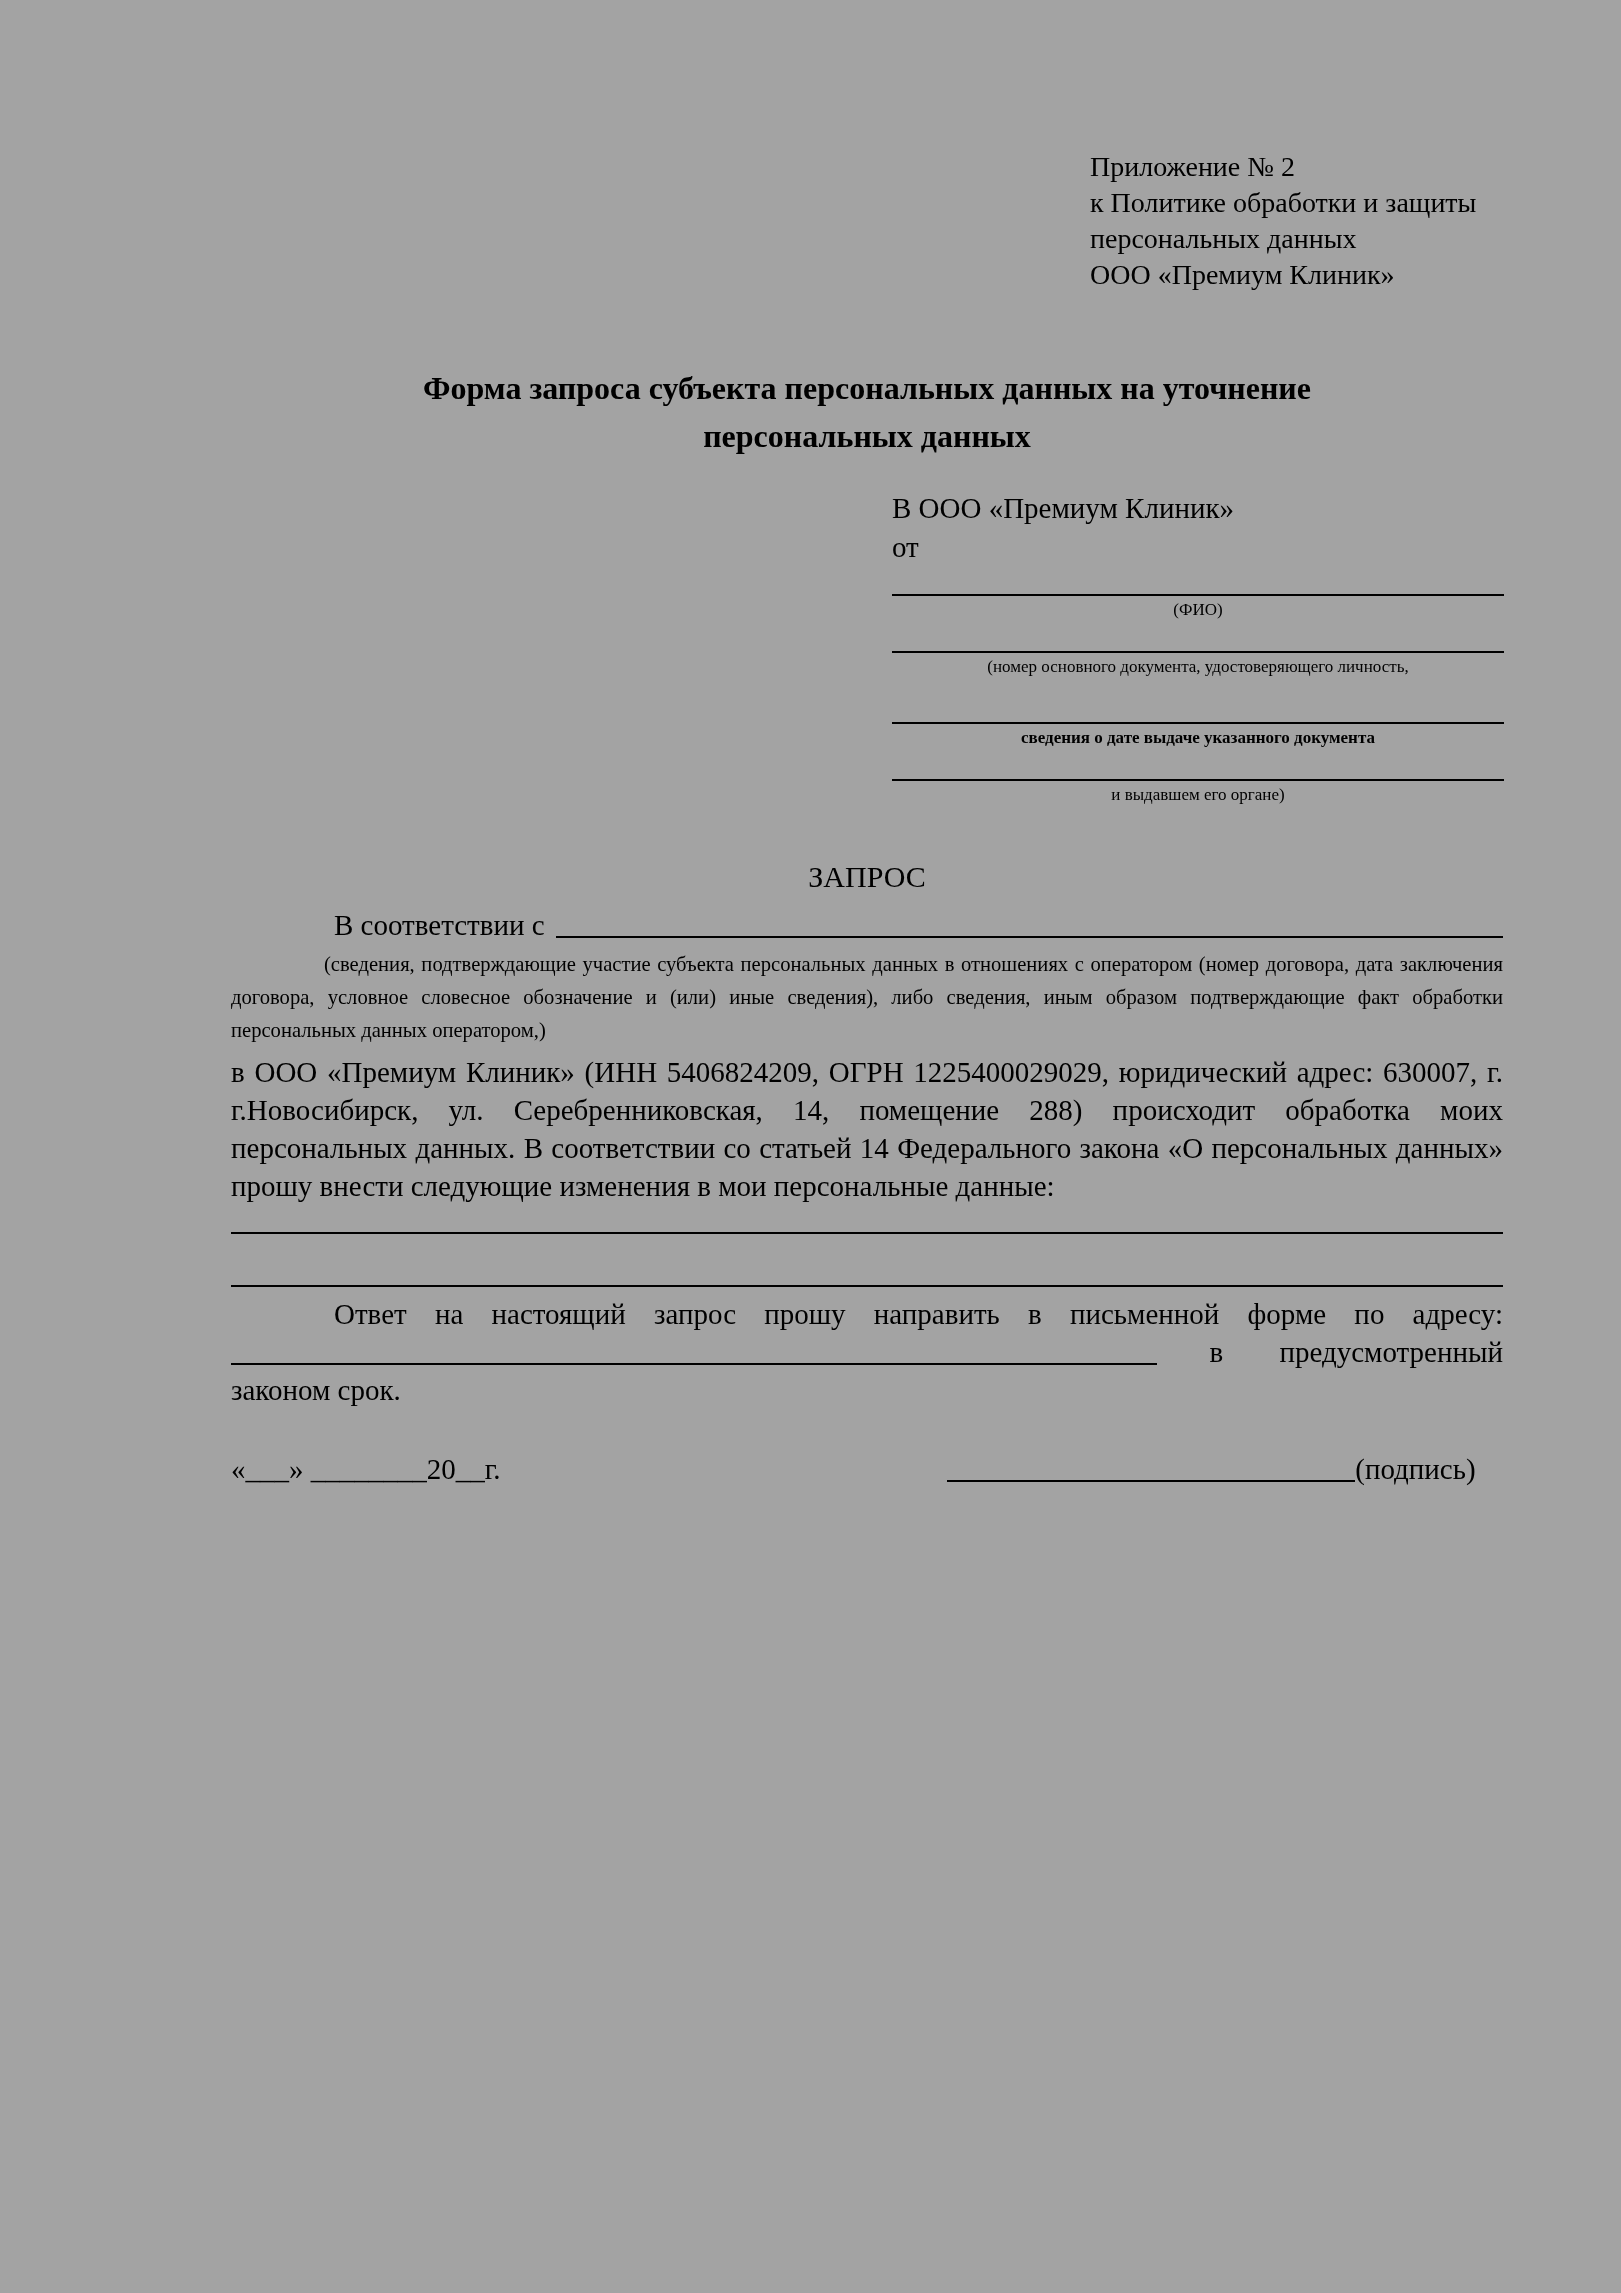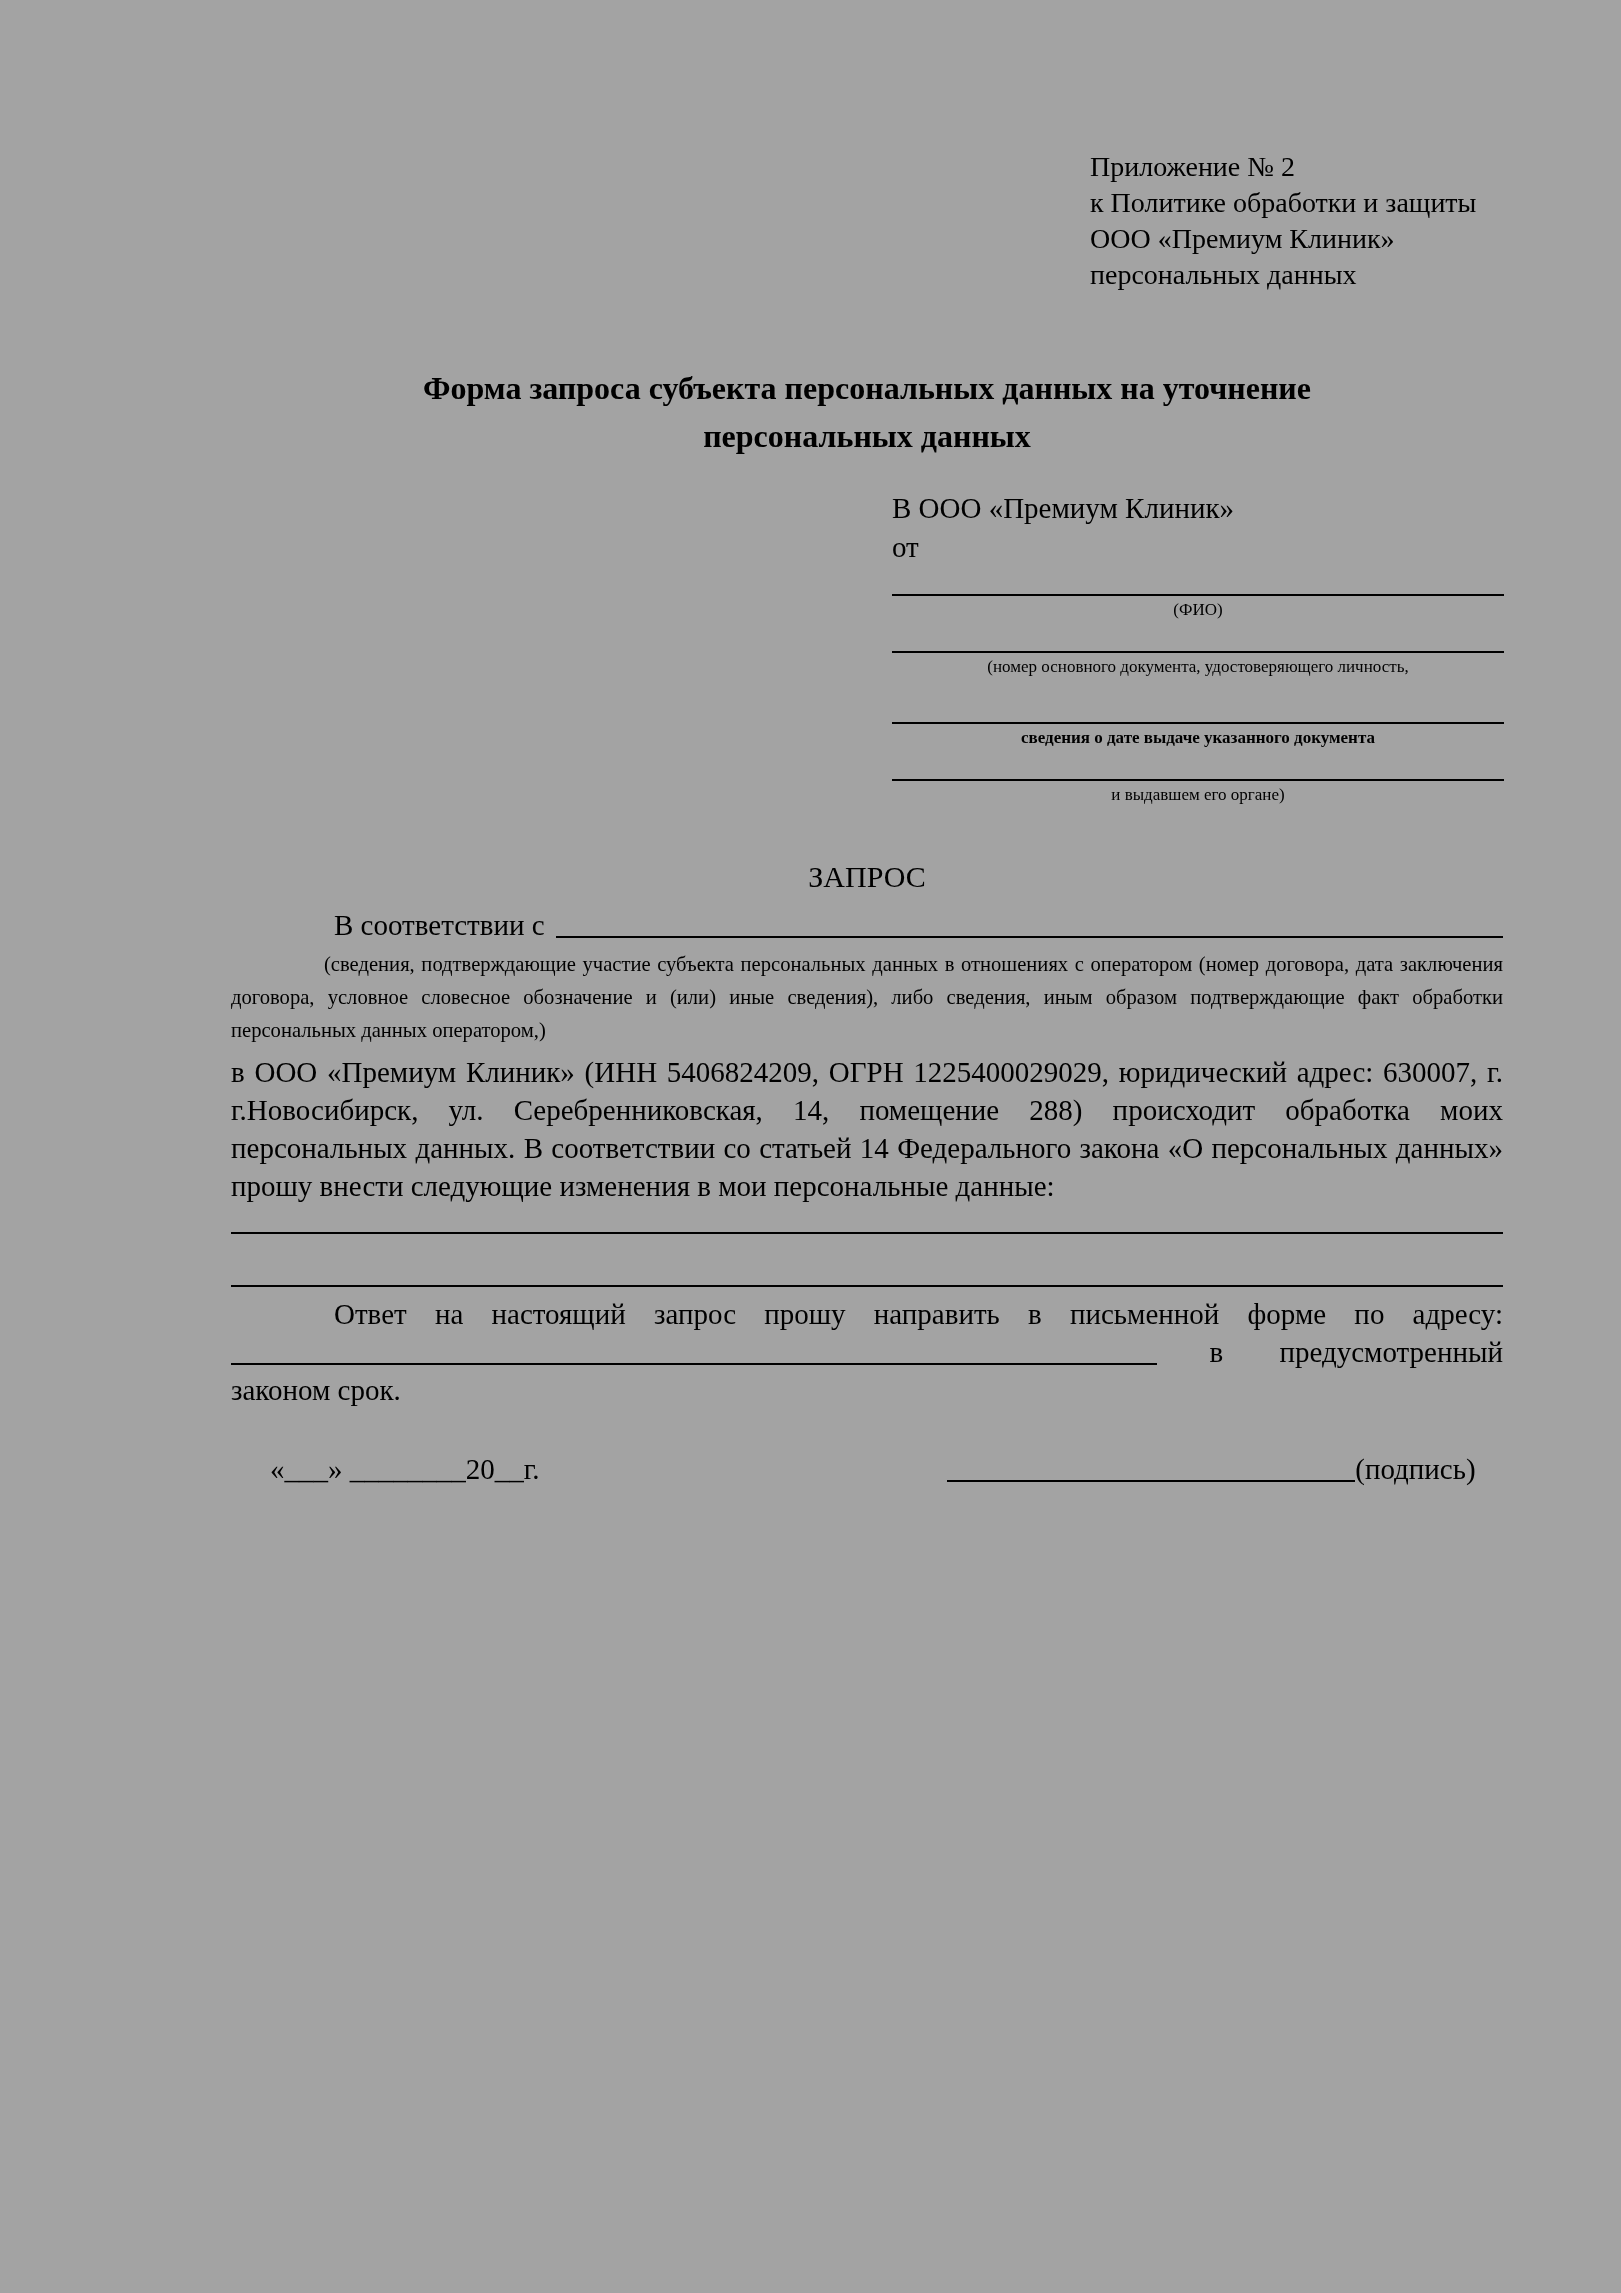--- a/index.html
+++ b/index.html
@@ -145,21 +145,20 @@
     line-height: 38px;
   }
 
   
   .footer-row {
     margin-top: 41px;
     display: flex;
     align-items: center;
     font-size: 29px;
     line-height: 38px;
-    margin-left: 39px;
   }
   .date-blank { white-space: nowrap; }
   .sig-group {
     margin-left: auto;
     margin-right: 27.4px;
     display: flex;
     align-items: flex-end;
     white-space: nowrap;
   }
   .sig-line {
@@ -171,22 +170,22 @@
 </style>
 </head>
 <body>
 
 <div class="page">
   <div class="content">
 
     <div class="appendix">
       <div>Приложение № 2</div>
       <div>к Политике обработки и защиты</div>
+      <div>персональных данных</div>
       <div>ООО «Премиум Клиник»</div>
-      <div>персональных данных</div>
     </div>
 
     <div class="title">Форма запроса субъекта персональных данных на уточнение персональных данных</div>
 
     <div class="addressee">
       <div class="addr-to">В ООО «Премиум Клиник»</div>
       <div class="addr-from">от</div>
 
       <div class="addr-field">
         <div class="blank"></div>

